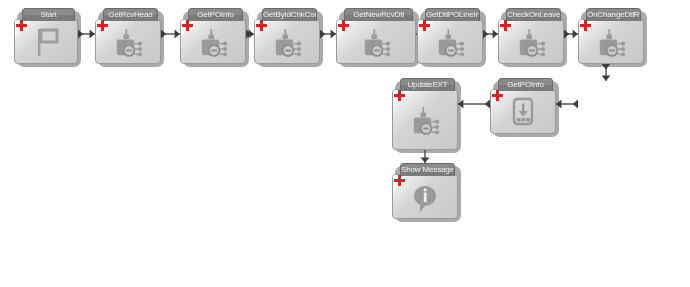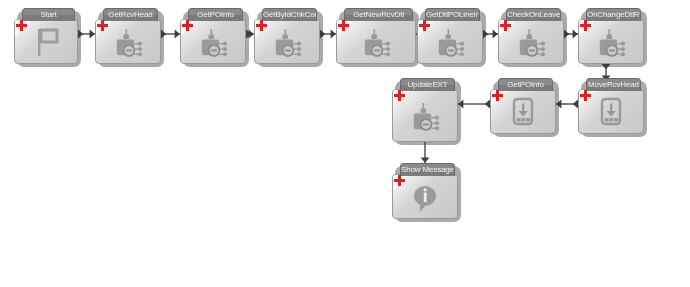--- a/index.html
+++ b/index.html
@@ -379,21 +379,21 @@
           <rect x="18.2" y="23.6" width="5.6" height="1.8" fill="#8c8c8c"></rect>
           <rect x="26.5" y="17" width="4" height="1.4" fill="#9a9a9a"></rect>
           <circle cx="32" cy="17.7" r="2.1" fill="#9a9a9a"></circle>
           <rect x="26.5" y="22.4" width="4" height="1.4" fill="#9a9a9a"></rect>
           <circle cx="32" cy="23.1" r="2.1" fill="#9a9a9a"></circle>
           <rect x="26.5" y="27.6" width="4" height="1.4" fill="#9a9a9a"></rect>
           <circle cx="32" cy="28.3" r="2.1" fill="#9a9a9a"></circle>
         </svg>
       </div>
     </div>
-    <div class="node" style="left: 392px; top: 78px; width: 66px; height: 64px; padding-left: 16px;">
+    <div class="node" style="left: 392px; top: 78px; width: 66px; height: 72px; padding-left: 16px;">
       <div class="node-shadow"></div>
       <div class="node-body"></div>
       <div class="node-title">
         <div class="node-title-bg"></div>
         <span>UpdateEXT</span>
       </div>
       <div class="plus"></div>
       <div class="node-icon">
         <svg width="40" height="34" viewBox="0 0 40 34">
           <rect x="17.5" y="3" width="1.6" height="6" fill="#9a9a9a"></rect>
@@ -422,39 +422,20 @@
         <svg width="40" height="34" viewBox="0 0 40 34">
           <rect x="11" y="3" width="18" height="25" rx="3.2" fill="none" stroke="#9a9a9a" stroke-width="2.4"></rect>
           <rect x="19" y="7.5" width="2.4" height="9" fill="#9a9a9a"></rect>
           <path d="M15.6 15 L20.2 20.6 L24.8 15 Z" fill="#9a9a9a"></path>
           <rect x="13.6" y="22" width="4" height="3.4" fill="#9a9a9a"></rect>
           <rect x="18.4" y="22" width="4" height="3.4" fill="#9a9a9a"></rect>
           <rect x="23.2" y="22" width="4" height="3.4" fill="#9a9a9a"></rect>
         </svg>
       </div>
     </div>
-    <div class="node" style="left: 578px; top: 78px; width: 66px; height: 56px;">
-      <div class="node-shadow"></div>
-      <div class="node-body"></div>
-      <div class="node-title">
-        <div class="node-title-bg"></div>
-        <span>MoveRcvHead</span>
-      </div>
-      <div class="plus"></div>
-      <div class="node-icon">
-        <svg width="40" height="34" viewBox="0 0 40 34">
-          <rect x="11" y="3" width="18" height="25" rx="3.2" fill="none" stroke="#9a9a9a" stroke-width="2.4"></rect>
-          <rect x="19" y="7.5" width="2.4" height="9" fill="#9a9a9a"></rect>
-          <path d="M15.6 15 L20.2 20.6 L24.8 15 Z" fill="#9a9a9a"></path>
-          <rect x="13.6" y="22" width="4" height="3.4" fill="#9a9a9a"></rect>
-          <rect x="18.4" y="22" width="4" height="3.4" fill="#9a9a9a"></rect>
-          <rect x="23.2" y="22" width="4" height="3.4" fill="#9a9a9a"></rect>
-        </svg>
-      </div>
-    </div>
     <div class="node" style="left: 392px; top: 163px; width: 66px; height: 56px;">
       <div class="node-shadow"></div>
       <div class="node-body"></div>
       <div class="node-title">
         <div class="node-title-bg"></div>
         <span>Show Message 2</span>
       </div>
       <div class="plus"></div>
       <div class="node-icon">
         <svg width="40" height="34" viewBox="0 0 40 34">

